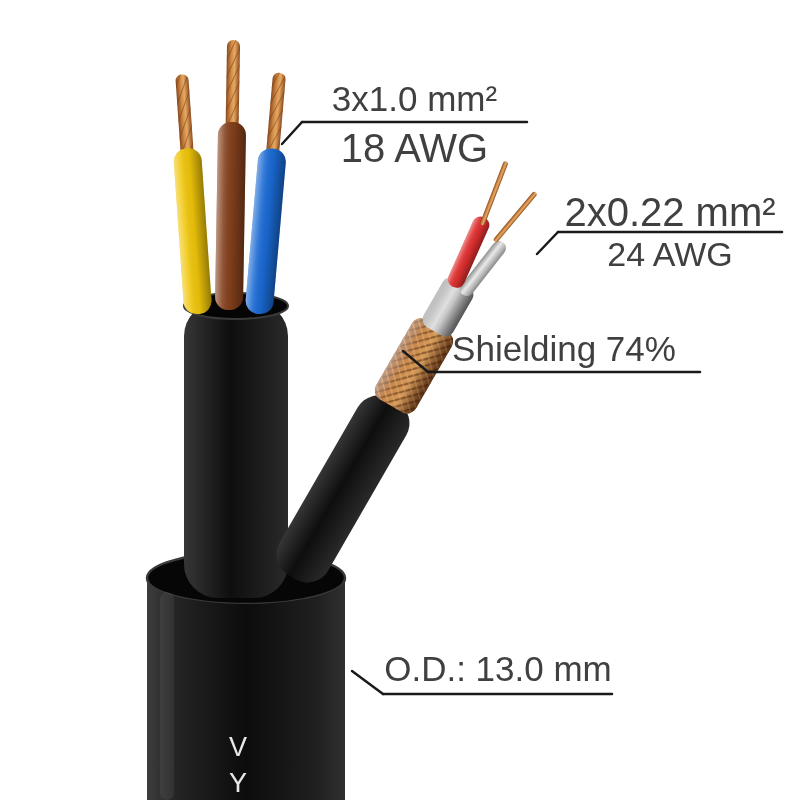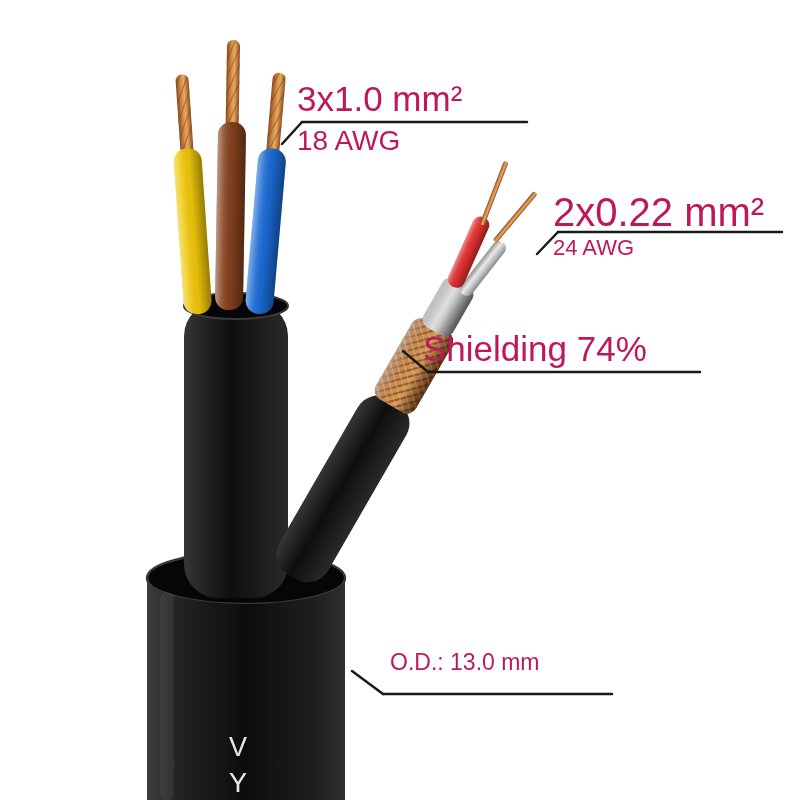--- a/index.html
+++ b/index.html
@@ -7,32 +7,32 @@
     position: relative;
     width: 800px;
     height: 800px;
     overflow: hidden;
     background: #ffffff;
     font-family: "Liberation Sans", sans-serif;
   }
   #scene { position: absolute; left: 0; top: 0; }
   .label {
     position: absolute;
-    color: #be185d;
-    text-align: left;
+    color: #404040;
+    text-align: center;
     white-space: nowrap;
     line-height: 1.1;
     font-family: "Liberation Sans", sans-serif;
   }
   #label-conductor-size { left: 297px; top: 80px;  width: 235px; font-size: 35px; }
-  #label-conductor-awg  { left: 297px; top: 126px; width: 235px; font-size: 28px; }
+  #label-conductor-awg  { left: 297px; top: 126px; width: 235px; font-size: 40px; }
   #label-pair-size      { left: 553px; top: 190px; width: 234px; font-size: 40px; }
-  #label-pair-awg       { left: 553px; top: 236px; width: 234px; font-size: 22px; }
+  #label-pair-awg       { left: 553px; top: 236px; width: 234px; font-size: 34px; }
   #label-shielding      { left: 423px; top: 330px; width: 282px; font-size: 35px; }
-  #label-od             { left: 378px; top: 650px; width: 240px; font-size: 23px; margin-left: 12px; }
+  #label-od             { left: 378px; top: 650px; width: 240px; font-size: 35px; }
 </style>
 </head>
 <body>
 
 <div id="root">
 
   <svg id="scene" width="800" height="800" viewBox="0 0 800 800">
     <defs>
       <linearGradient id="gJacket" x1="0" y1="0" x2="1" y2="0">
         <stop offset="0" stop-color="#3d3d3d"></stop>

